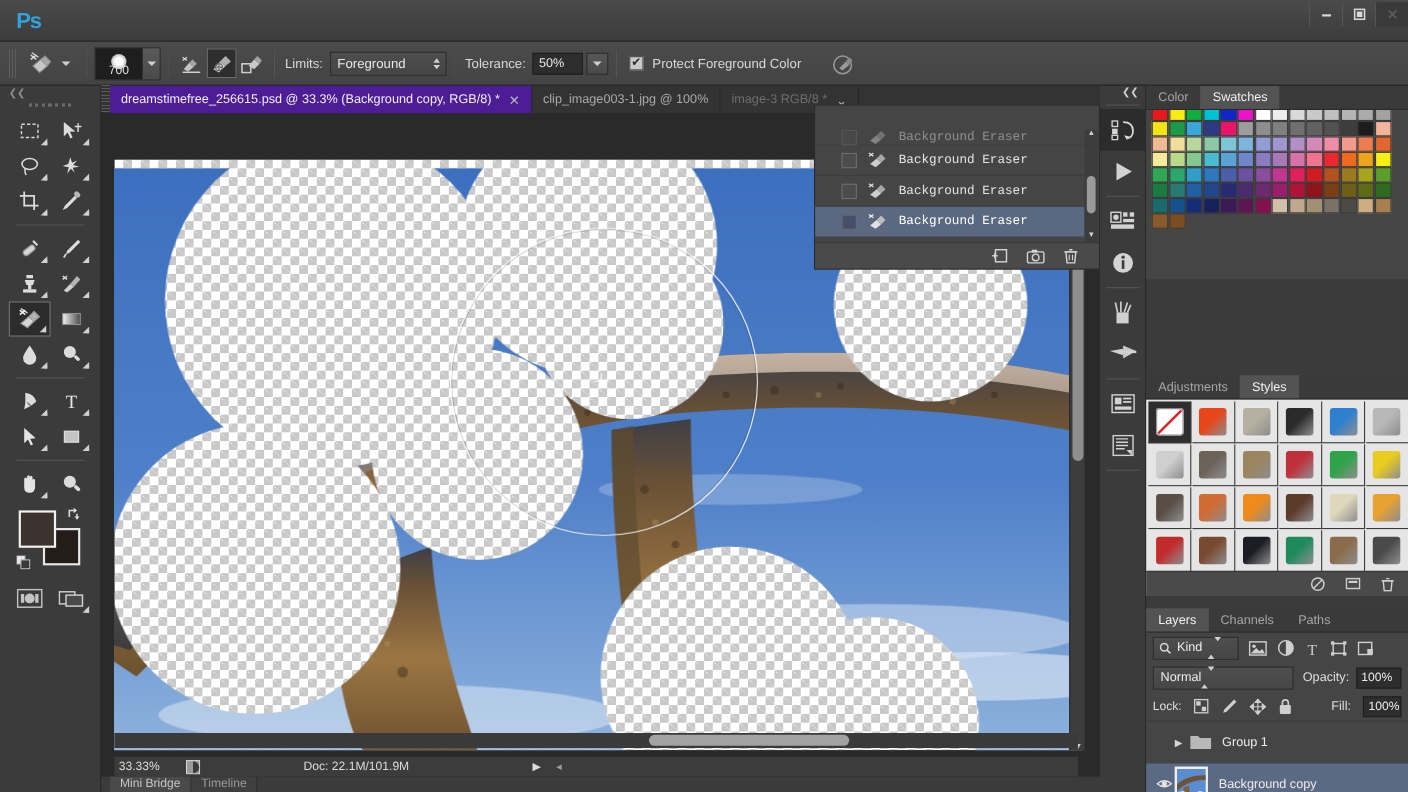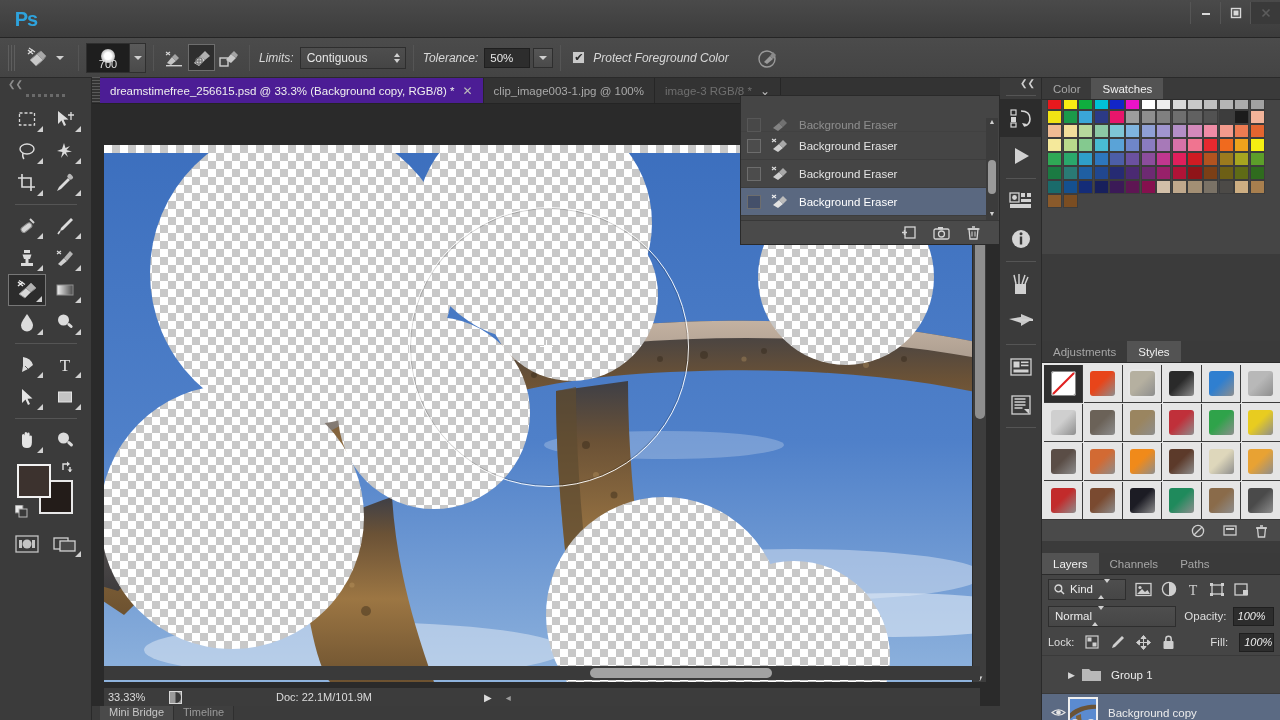--- a/index.html
+++ b/index.html
@@ -39,21 +39,21 @@
   .brush-dot{position:absolute;left:50%;top:5px;transform:translateX(-50%);
              width:14px;height:14px;border-radius:50%;
              background:radial-gradient(circle,#fff 35%,#bdbdbd 70%,#8a8a8a 100%);}
   .brush-size{position:absolute;left:0;right:0;bottom:2px;text-align:center;
               font-size:11px;color:#e2e2e2;}
   .brush-arrow{width:16px;background:linear-gradient(#5a5a5a,#4a4a4a);
                display:flex;align-items:center;justify-content:center;border-left:1px solid #2f2f2f;}
   .mode-btn{width:27px;height:27px;display:flex;align-items:center;justify-content:center;
             border:1px solid transparent;}
   .mode-btn.active{background:#2e2e2e;border:1px solid #6d6d6d;}
-  .ob-label{color:#d8d8d8;font-size:12px;margin:0 6px 0 2px;white-space:nowrap;font-style:italic;}
+  .ob-label{color:#d8d8d8;font-size:12px;margin:0 6px 0 2px;white-space:nowrap;}
   .ob-select{height:22px;min-width:106px;background:linear-gradient(#4e4e4e,#454545);
              border:1px solid #2e2e2e;display:flex;align-items:center;
              padding:0 6px;position:relative;color:#e6e6e6;font-size:12px;}
   .ob-select .updown{position:absolute;right:5px;top:50%;transform:translateY(-50%);
              display:flex;flex-direction:column;gap:2px;}
   .ar-up{width:0;height:0;border-left:3.5px solid transparent;border-right:3.5px solid transparent;
          border-bottom:4px solid #d0d0d0;}
   .ar-dn{width:0;height:0;border-left:3.5px solid transparent;border-right:3.5px solid transparent;
          border-top:4px solid #d0d0d0;}
   .ob-field{height:20px;width:46px;background:#2d2d2d;border:1px solid #1f1f1f;color:#e8e8e8;
@@ -124,21 +124,21 @@
              display:flex;align-items:center;background:#3c3c3c;font-size:11px;color:#dcdcdc;}
 
   
   #history{position:absolute;left:740px;top:95px;width:260px;height:150px;background:#454545;
            border:1px solid #2a2a2a;}
   .ptabs{height:22px;background:#3a3a3a;display:flex;align-items:stretch;
          border-bottom:1px solid #2b2b2b;}
   .ptab{display:flex;align-items:center;padding:0 11px;font-size:11.5px;color:#a6a6a6;}
   .ptab.active{background:#535353;color:#f0f0f0;}
   .pmenu{margin-left:auto;display:flex;align-items:center;gap:8px;padding-right:7px;color:#cfcfcf;}
-  .hrow{height:28px;display:flex;align-items:center;padding-left:6px;border-bottom:1px solid #3d3d3d;}
+  .hrow{height:28px;display:flex;align-items:center;padding-left:24px;border-bottom:1px solid #3d3d3d;font-family:Liberation Mono, monospace;}
   .hrow.sel{background:#5a6880;}
   .hbox{width:14px;height:14px;border:1px solid #6d6d6d;background:#4c4c4c;margin-right:8px;}
   .hico{width:22px;height:20px;margin-right:8px;display:flex;align-items:center;justify-content:center;}
   .hlabel{font-size:11.5px;color:#e3e3e3;}
   #hfooter{position:absolute;left:0;right:0;bottom:0;height:24px;background:#4a4a4a;
            border-top:1px solid #383838;display:flex;align-items:center;justify-content:flex-end;
            gap:16px;padding-right:18px;color:#d2d2d2;}
   #hscrollbar{position:absolute;right:1px;top:22px;width:12px;bottom:24px;background:#3c3c3c;}
 
   
@@ -168,21 +168,21 @@
   
   #lypanel{position:absolute;left:0;top:475px;width:238px;height:245px;background:#454545;}
   #lyfilter{height:28px;display:flex;align-items:center;padding:0 6px;gap:9px;}
   #kindbox{width:78px;height:21px;background:linear-gradient(#4e4e4e,#464646);
            border:1px solid #2e2e2e;display:flex;align-items:center;padding:0 5px;gap:5px;position:relative;}
   #lyblend{height:26px;display:flex;align-items:center;padding:0 6px;gap:6px;}
   #blendsel{width:130px;height:21px;background:linear-gradient(#4e4e4e,#464646);
             border:1px solid #2e2e2e;display:flex;align-items:center;padding:0 6px;position:relative;
             font-size:11.5px;color:#ececec;}
   .numfield{height:19px;width:42px;background:#2d2d2d;border:1px solid #1f1f1f;color:#ececec;
-            font-size:11px;display:flex;align-items:center;justify-content:flex-start;padding-left:4px;font-style:italic;}
+            font-size:11px;display:flex;align-items:center;justify-content:flex-start;padding-left:4px;}
   #lylock{height:26px;display:flex;align-items:center;padding:0 6px;gap:11px;}
   .lyrow{height:38px;display:flex;align-items:center;border-top:1px solid #3a3a3a;padding-left:6px;}
   .lyrow.sel{background:#5b6a83;}
   .eye{width:20px;display:flex;align-items:center;justify-content:center;color:#d8d8d8;}
   .lythumb{width:30px;height:32px;border:1px solid #8d8d8d;margin-right:10px;overflow:hidden;position:relative;
            background:#cfcfcf;}
   .lyname{font-size:11.5px;color:#ececec;}
 
   
   #bottomstrip{position:absolute;left:92px;top:706px;width:908px;height:14px;background:#3b3b3b;
@@ -263,21 +263,21 @@
     <svg width="21" height="19" viewBox="0 0 21 19">
       <rect x="2" y="10" width="8" height="8" fill="none" stroke="#cfcfcf" stroke-width="1.4"></rect>
       <path d="M8 12 L13 6 L18 10 L13 15 Z" fill="#c8c8c8"></path>
       <path d="M13 6 L16 3 L20 7 L18 10" fill="#a4a4a4"></path>
     </svg>
   </div>
   <div class="obsep"></div>
 
   <div class="ob-label">Limits:</div>
   <div class="ob-select">
-    <span>Contiguous</span>
+    <span>Foreground</span>
     <span class="updown">
         <i class="ar-up"></i>
         <i class="ar-dn"></i>
       </span>
   </div>
   <div class="obsep"></div>
 
   <div class="ob-label">Tolerance:</div>
   <div class="ob-field">50%</div>
   <div class="ob-drop">

